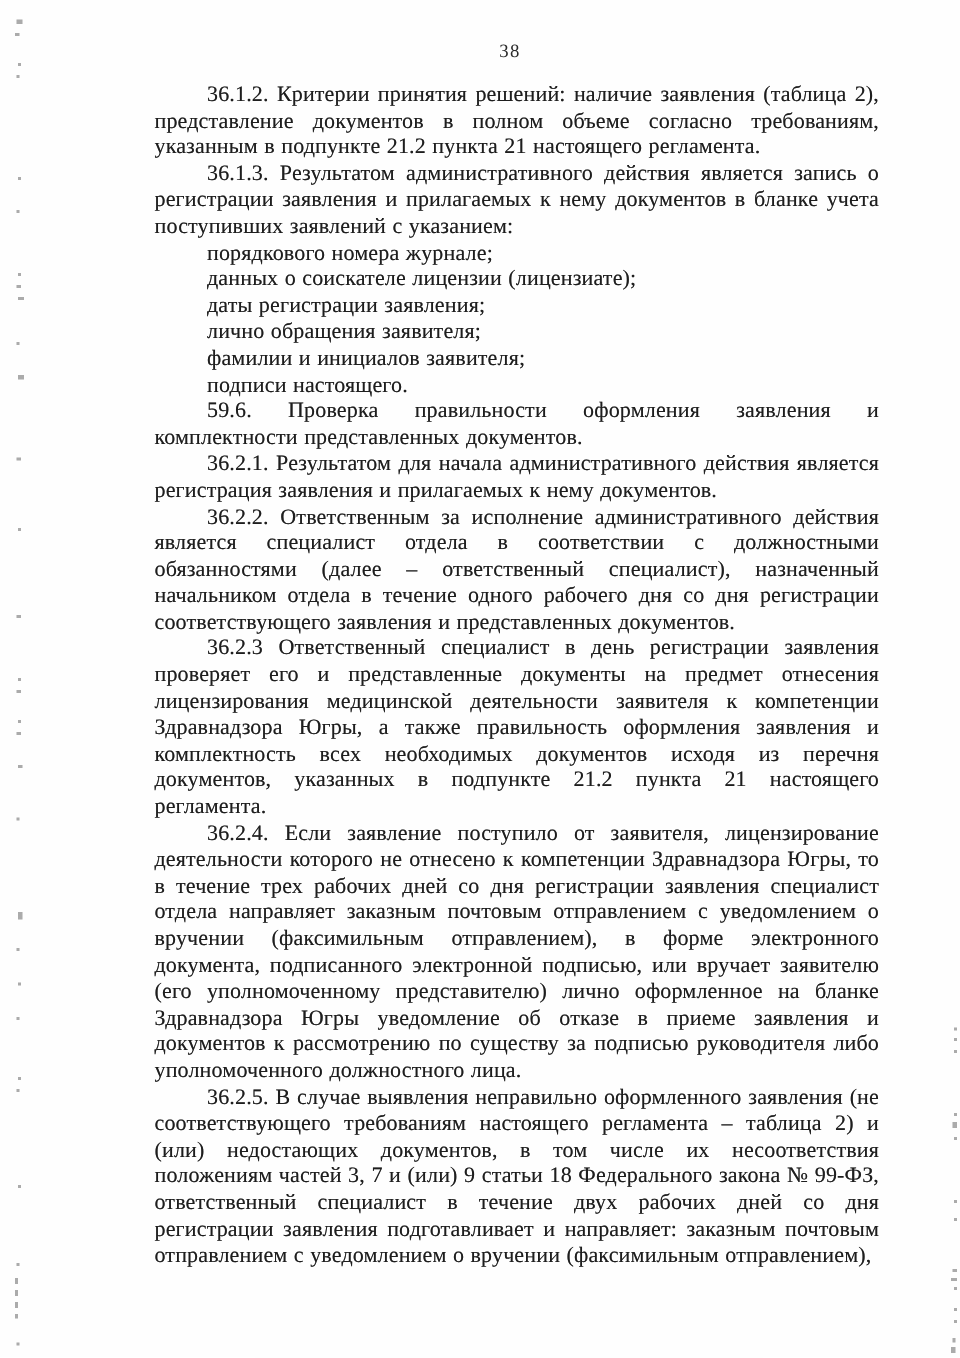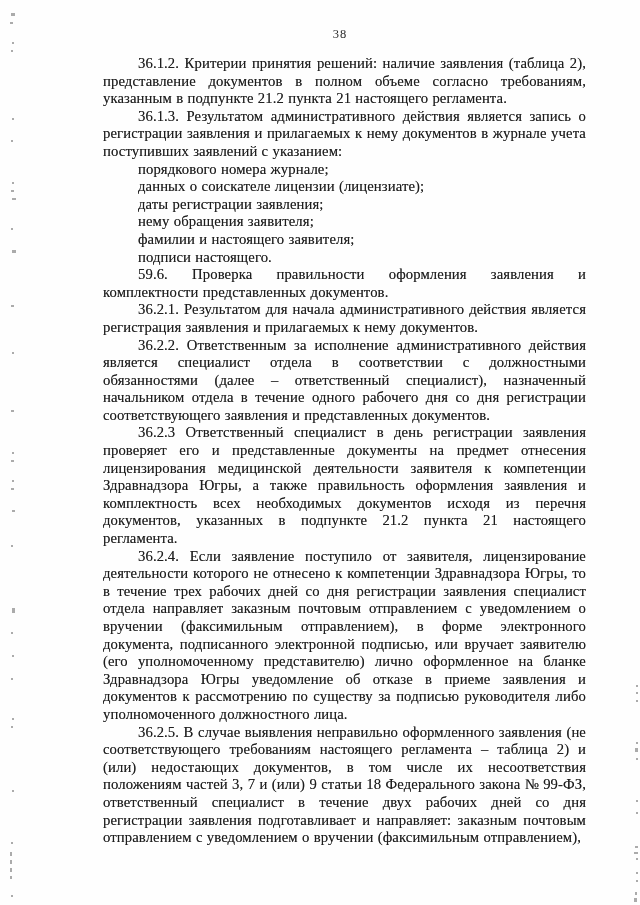--- a/index.html
+++ b/index.html
@@ -56,26 +56,26 @@
     opacity: 0.75;
   }
 </style>
 </head>
 <body>
 
 <div class="page">
   <div class="page-number">38</div>
   <div class="doc-body">
       <p class="para">36.1.2. Критерии принятия решений: наличие заявления (таблица 2), представление документов в полном объеме согласно требованиям, указанным в подпункте 21.2 пункта 21 настоящего регламента.</p>
-      <p class="para">36.1.3. Результатом административного действия является запись о регистрации заявления и прилагаемых к нему документов в журнале учета поступивших заявлений с указанием:</p>
+      <p class="para">36.1.3. Результатом административного действия является запись о регистрации заявления и прилагаемых к нему документов в бланке учета поступивших заявлений с указанием:</p>
       <p class="list-line">порядкового номера журнале;</p>
       <p class="list-line">данных о соискателе лицензии (лицензиате);</p>
       <p class="list-line">даты регистрации заявления;</p>
-      <p class="list-line">нему обращения заявителя;</p>
-      <p class="list-line">фамилии и настоящего заявителя;</p>
+      <p class="list-line">лично обращения заявителя;</p>
+      <p class="list-line">фамилии и инициалов заявителя;</p>
       <p class="list-line">подписи настоящего.</p>
       <p class="para">59.6. Проверка правильности оформления заявления и комплектности представленных документов.</p>
       <p class="para">36.2.1. Результатом для начала административного действия является регистрация заявления и прилагаемых к нему документов.</p>
       <p class="para">36.2.2. Ответственным за исполнение административного действия является специалист отдела в соответствии с должностными обязанностями (далее – ответственный специалист), назначенный начальником отдела в течение одного рабочего дня со дня регистрации соответствующего заявления и представленных документов.</p>
       <p class="para">36.2.3 Ответственный специалист в день регистрации заявления проверяет его и представленные документы на предмет отнесения лицензирования медицинской деятельности заявителя к компетенции Здравнадзора Югры, а также правильность оформления заявления и комплектность всех необходимых документов исходя из перечня документов, указанных в подпункте 21.2 пункта 21 настоящего регламента.</p>
       <p class="para">36.2.4. Если заявление поступило от заявителя, лицензирование деятельности которого не отнесено к компетенции Здравнадзора Югры, то в течение трех рабочих дней со дня регистрации заявления специалист отдела направляет заказным почтовым отправлением с уведомлением о вручении (факсимильным отправлением), в форме электронного документа, подписанного электронной подписью, или вручает заявителю (его уполномоченному представителю) лично оформленное на бланке Здравнадзора Югры уведомление об отказе в приеме заявления и документов к рассмотрению по существу за подписью руководителя либо уполномоченного должностного лица.</p>
       <p class="para">36.2.5. В случае выявления неправильно оформленного заявления (не соответствующего требованиям настоящего регламента – таблица 2) и (или) недостающих документов, в том числе их несоответствия положениям частей 3, 7 и (или) 9 статьи 18 Федерального закона № 99-ФЗ, ответственный специалист в течение двух рабочих дней со дня регистрации заявления подготавливает и направляет: заказным почтовым отправлением с уведомлением о вручении (факсимильным отправлением),</p>
     </div>
 <div class="speck" style="left: 11px; top: 13px; width: 4px; height: 3px;"></div>
     <div class="speck" style="left: 10px; top: 22px; width: 3px; height: 2px;"></div>

